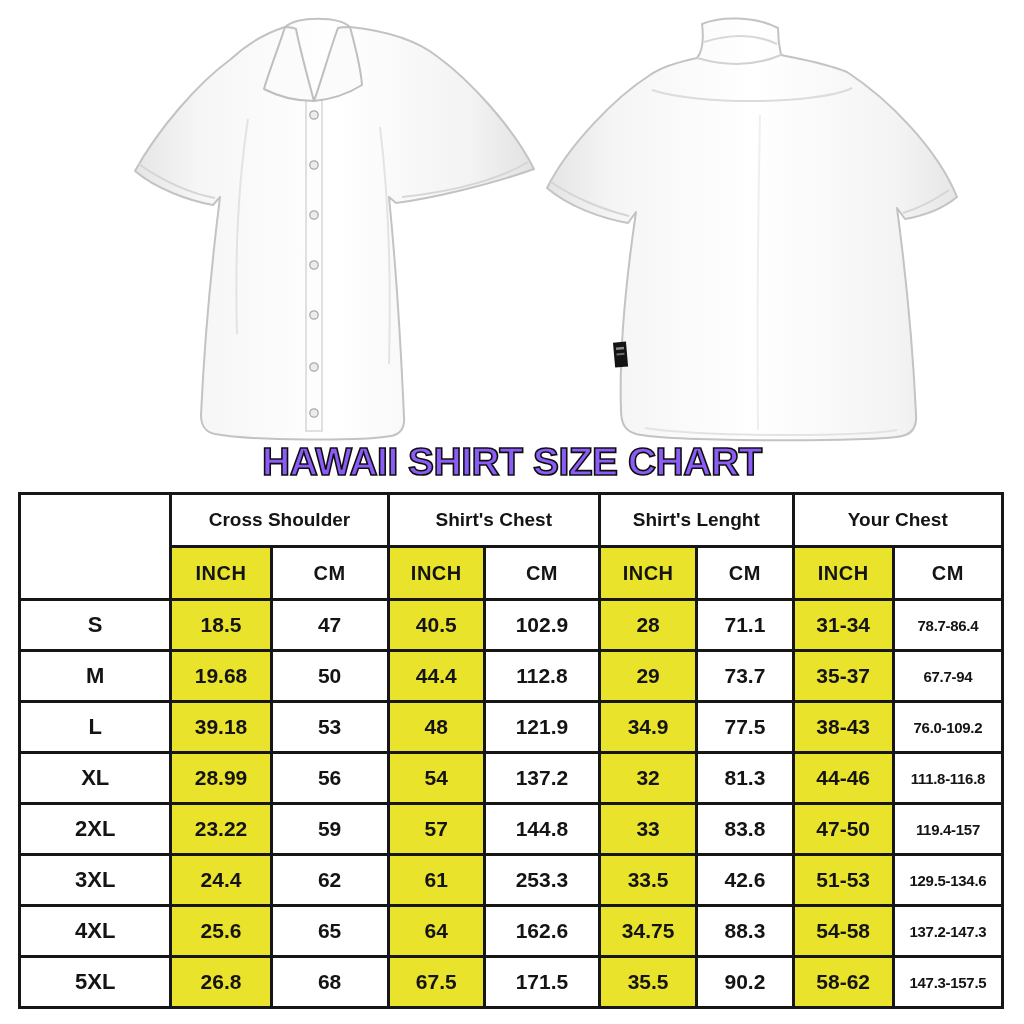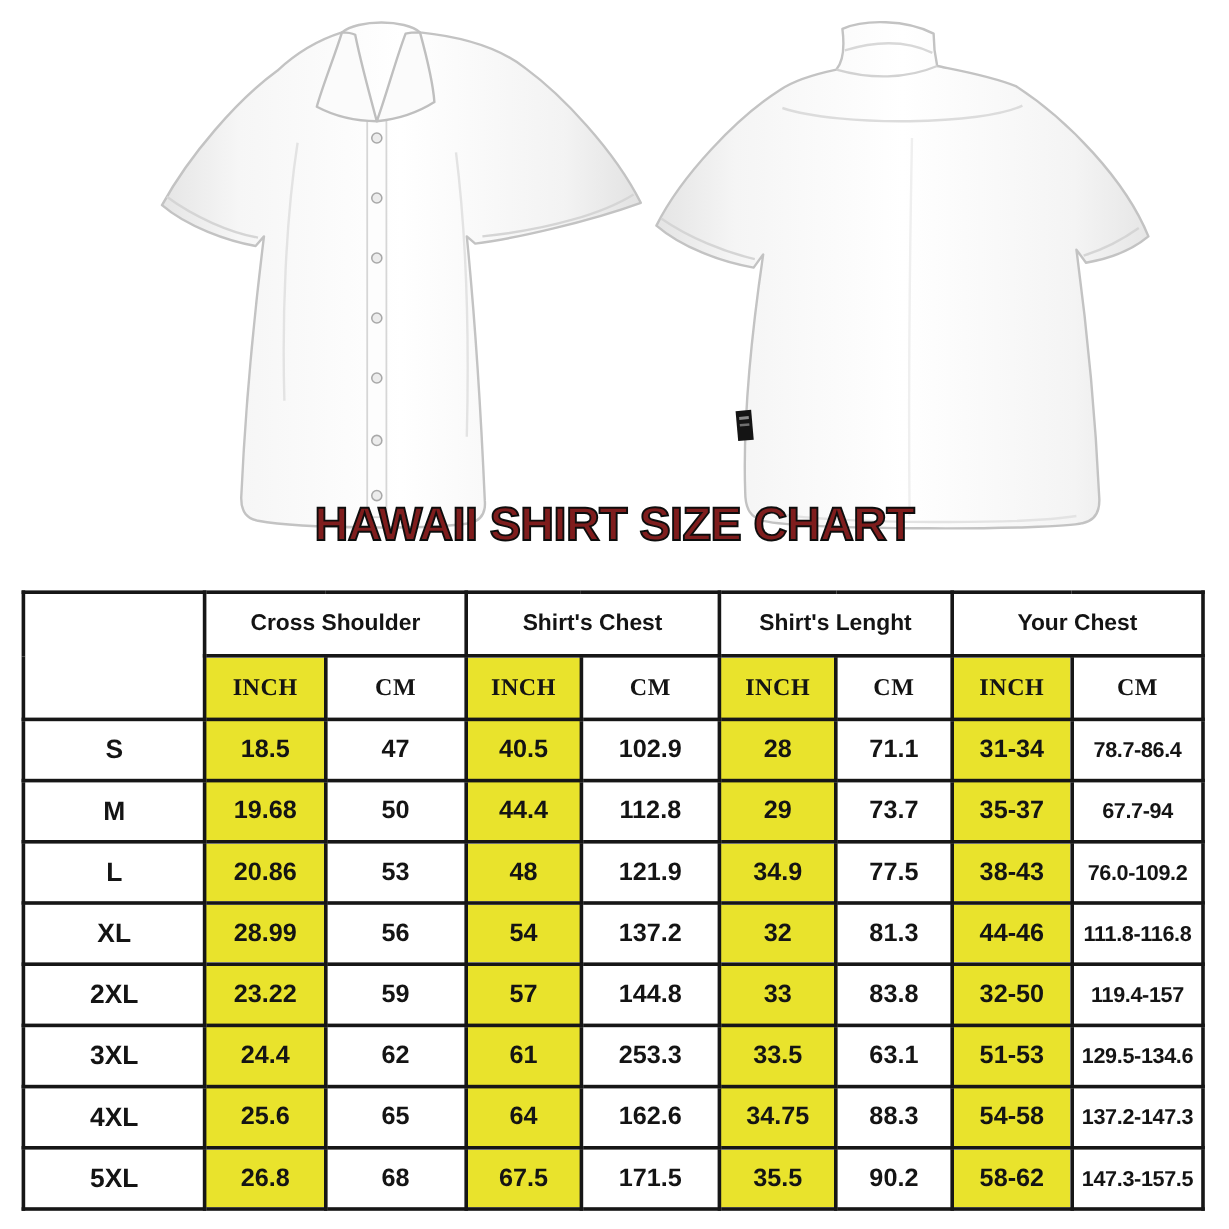--- a/index.html
+++ b/index.html
@@ -4,38 +4,38 @@
 <style>
   html,body{margin:0;padding:0;background:#ffffff;}
   body{
     width:1024px;height:1024px;position:relative;overflow:hidden;
     font-family:"Liberation Sans",sans-serif;color:#111;
   }
   .shirt-svg{position:absolute;}
   #front-shirt{left:118px;top:4px;width:430px;height:446px;}
   #back-shirt{left:528px;top:0px;width:442px;height:452px;}
   #page-title{
-    position:absolute;top:416px;left:0;width:100%;text-align:center;
+    position:absolute;top:440px;left:0;width:100%;text-align:center;
     font-size:39px;font-weight:bold;letter-spacing:-0.5px;
-    color:#7f1d1d;-webkit-text-stroke:1.6px #0d0d0d;white-space:nowrap;
+    color:#8b5cf6;-webkit-text-stroke:1.6px #0d0d0d;white-space:nowrap;
   }
   #size-table{
     position:absolute;top:492px;left:18px;width:986px;
     border-collapse:collapse;table-layout:fixed;text-align:center;
     color:#141414;
   }
   #size-table th,#size-table td{
     border:3px solid #161616;padding:0;overflow:hidden;white-space:nowrap;
     font-weight:bold;vertical-align:middle;
   }
   #size-table thead tr.grp-row th{height:50px;font-size:19px;}
-  #size-table thead tr.unit-row th{height:50px;font-size:20px;letter-spacing:0.5px;font-family:Liberation Serif, serif;}
+  #size-table thead tr.unit-row th{height:50px;font-size:20px;letter-spacing:0.5px;}
   #size-table tbody td{height:48px;font-size:21px;}
   #size-table tbody td.sz{font-size:22px;}
-  #size-table tbody td.last{font-size:18px;letter-spacing:-0.3px;}
+  #size-table tbody td.last{font-size:15px;letter-spacing:-0.3px;}
   .y{background:var(--hl,#e9e32c);}
 </style>
 </head>
 <body>
 
 <svg id="front-shirt" class="shirt-svg" viewBox="120 5 430 446" xmlns="http://www.w3.org/2000/svg">
   <defs>
     <linearGradient id="fgrad" x1="0" y1="0" x2="1" y2="0">
       <stop offset="0" stop-color="#e5e5e5"></stop>
       <stop offset="0.16" stop-color="#f6f6f6"></stop>
@@ -160,21 +160,21 @@
       <td>50</td>
       <td class="y">44.4</td>
       <td>112.8</td>
       <td class="y">29</td>
       <td>73.7</td>
       <td class="y">35-37</td>
       <td class="last">67.7-94</td>
     </tr>
     <tr>
       <td class="sz">L</td>
-      <td class="y">20.86</td>
+      <td class="y">39.18</td>
       <td>53</td>
       <td class="y">48</td>
       <td>121.9</td>
       <td class="y">34.9</td>
       <td>77.5</td>
       <td class="y">38-43</td>
       <td class="last">76.0-109.2</td>
     </tr>
     <tr>
       <td class="sz">XL</td>
@@ -188,31 +188,31 @@
       <td class="last">111.8-116.8</td>
     </tr>
     <tr>
       <td class="sz">2XL</td>
       <td class="y">23.22</td>
       <td>59</td>
       <td class="y">57</td>
       <td>144.8</td>
       <td class="y">33</td>
       <td>83.8</td>
-      <td class="y">32-50</td>
+      <td class="y">47-50</td>
       <td class="last">119.4-157</td>
     </tr>
     <tr>
       <td class="sz">3XL</td>
       <td class="y">24.4</td>
       <td>62</td>
       <td class="y">61</td>
       <td>253.3</td>
       <td class="y">33.5</td>
-      <td>63.1</td>
+      <td>42.6</td>
       <td class="y">51-53</td>
       <td class="last">129.5-134.6</td>
     </tr>
     <tr>
       <td class="sz">4XL</td>
       <td class="y">25.6</td>
       <td>65</td>
       <td class="y">64</td>
       <td>162.6</td>
       <td class="y">34.75</td>

